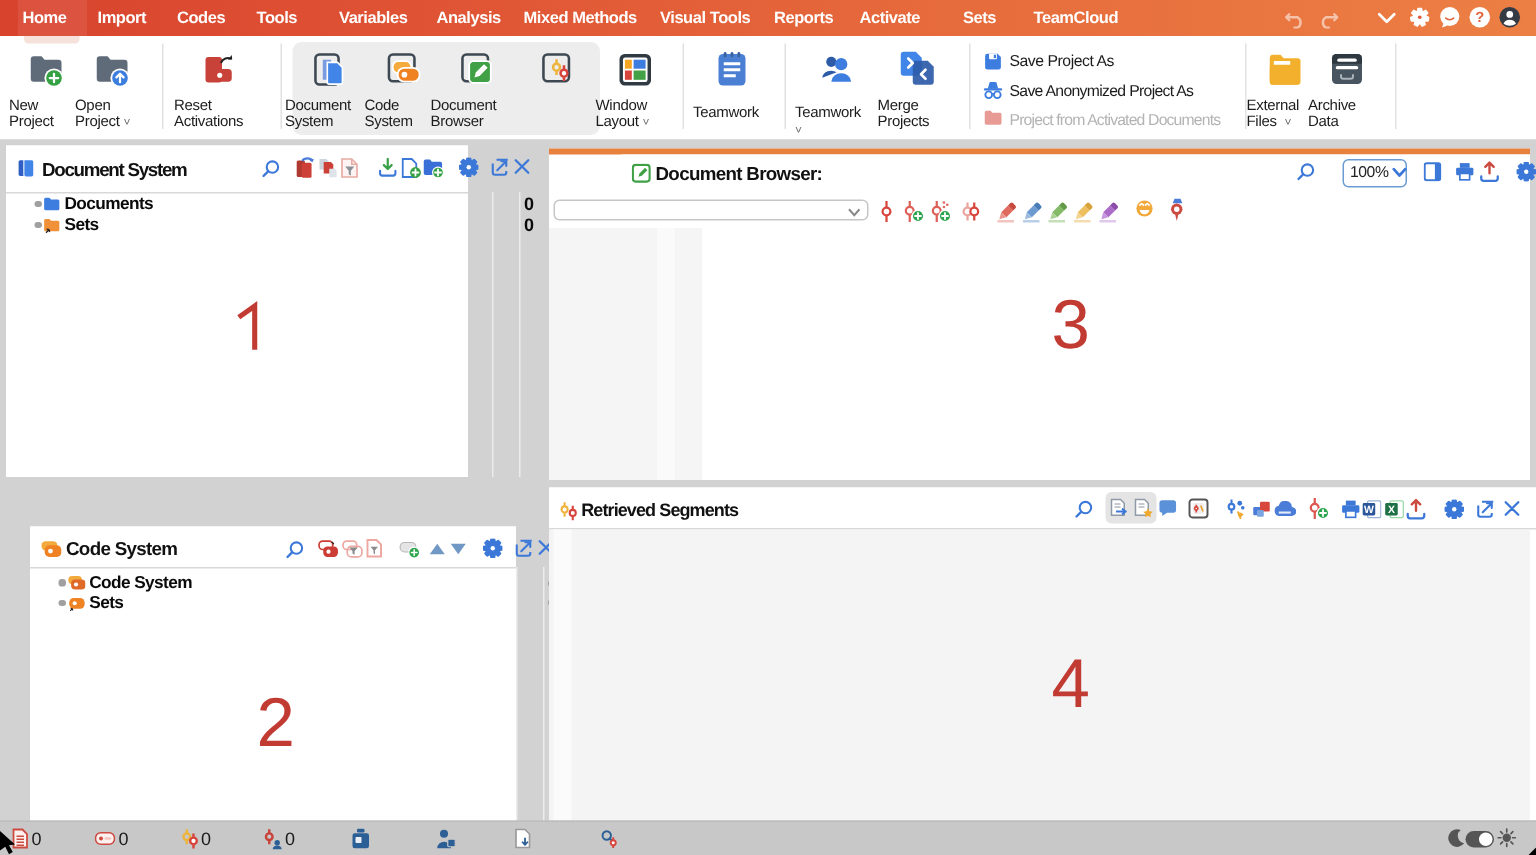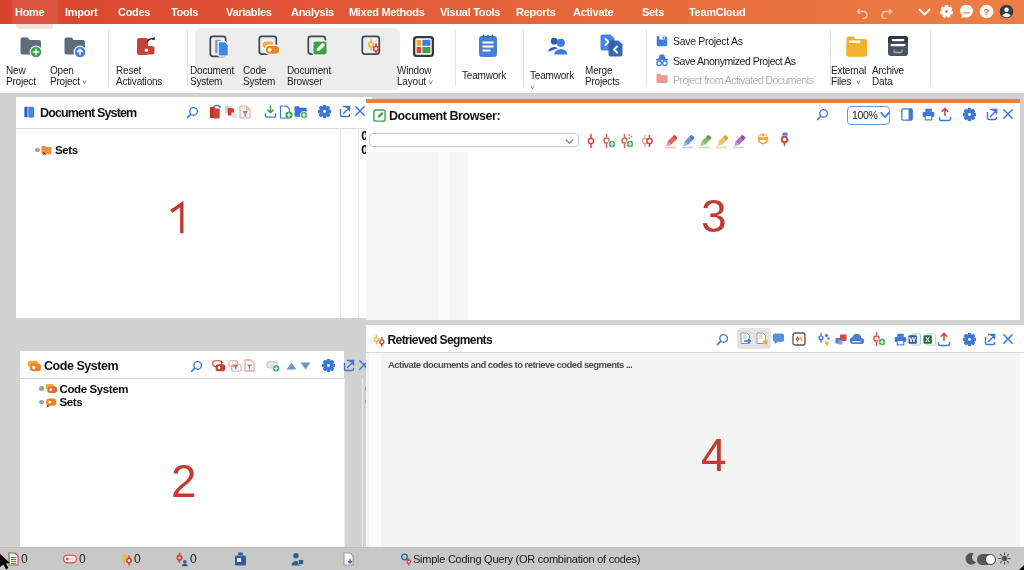--- a/index.html
+++ b/index.html
@@ -220,21 +220,21 @@
       <path d="M1 4 a3 3 0 0 1 3-3 h14 a3 3 0 0 1 3 3 v14 a3 3 0 0 1 -3 3 h-14 a3 3 0 0 1 -3-3 z" fill="#48545f"></path>
       <path d="M1 4 a3 3 0 0 1 3-3 h14 a3 3 0 0 1 3 3 v3.5 h-20 z" fill="#2e3840"></path>
       <rect x="4.5" y="4" width="13" height="2.2" rx="1.1" fill="#fff"></rect>
       <rect x="3.5" y="9" width="15" height="2.2" rx="1.1" fill="#fff"></rect>
       <path d="M7 14.5 v1.5 a1.5 1.5 0 0 0 1.5 1.5 h5 a1.5 1.5 0 0 0 1.5 -1.5 v-1.5" fill="none" stroke="#aab3ba" stroke-width="1.3"></path>
     </svg>
 <div class="rlabel" style="left:872px;top:40.5px;width:52px;">Archive<br>Data</div>
 </div>
 <div id="main">
 
-<div class="panel" style="left:16px;top:4px;width:356px;height:221px;">
+<div class="panel" style="left:4px;top:4px;width:308px;height:221px;">
   <div class="phead">
     <svg class="abs" style="left:7px;top:8px;" width="14" height="14" viewBox="0 0 20 20">
           <path d="M2 4 a1.5 1.5 0 0 1 1.5-1.5 H8 v15 H3.5 A1.5 1.5 0 0 1 2 16 z" fill="#2f5fc4"></path>
           <path d="M7 2 h7.5 a2 2 0 0 1 2 2 l0 12.5 a2 2 0 0 1 -2 2 h-5.5 a2 2 0 0 1 -2 -2 z" fill="#4285e8" stroke="#fff" stroke-width="1"></path>
         </svg>
     <span class="ptitle" style="left:24px;top:9px;letter-spacing:-0.85px;">Document System</span>
     <svg class="abs" style="left:170px;top:9px;" width="13" height="13" viewBox="0 0 14 14">
           <circle cx="8.2" cy="5.8" r="4.1" fill="none" stroke="#3c78d8" stroke-width="1.5"></circle>
           <path d="M5.1 8.9 L1.8 12.2" stroke="#3c78d8" stroke-width="1.7" stroke-linecap="round"></path>
         </svg>
@@ -274,20 +274,23 @@
           <circle cx="8" cy="8" r="1.8" fill="#fff"></circle>
         </svg>
     <svg class="abs" style="left:323px;top:8px;" width="13" height="13" viewBox="0 0 13 13">
           <path d="M1.5 4 v6 a1.5 1.5 0 0 0 1.5 1.5 h6 a1.5 1.5 0 0 0 1.5-1.5 v-1 M4 1.5 h7.5 v0" fill="none" stroke="#3c78d8" stroke-width="1.4"></path>
           <path d="M4.5 8.5 L10.5 2.5 M10.5 2.5 h-3.2 M10.5 2.5 v3.2" fill="none" stroke="#3c78d8" stroke-width="1.4" stroke-linecap="round"></path>
         </svg>
     <svg class="abs" style="left:338px;top:8px;" width="12" height="12" viewBox="0 0 12 12">
           <path d="M1.8 1.8 L10.2 10.2 M10.2 1.8 L1.8 10.2" stroke="#3c78d8" stroke-width="1.5" stroke-linecap="round"></path>
         </svg>
   </div>
+  <div class="treerow" style="left:19px;top:32px;width:300px;"><span class="dot"></span><svg width="11" height="10" viewBox="0 0 13 11" style="margin-right:3.5px;flex:none;">
+          <path d="M0.5 1.8 a1.2 1.2 0 0 1 1.2-1.2 h3 l1.2 1.4 h5.4 a1.2 1.2 0 0 1 1.2 1.2 v6 a1.2 1.2 0 0 1 -1.2 1.2 h-9.6 a1.2 1.2 0 0 1 -1.2-1.2 z" fill="#3d7de0"></path>
+        </svg>Documents</div>
   <div class="treerow" style="left:19px;top:46px;width:300px;"><span class="dot"></span><svg width="11" height="11" viewBox="0 0 13 12" style="margin-right:3.5px;flex:none;">
           <path d="M0.5 1.8 a1.2 1.2 0 0 1 1.2-1.2 h3 l1.2 1.4 h5.4 a1.2 1.2 0 0 1 1.2 1.2 v6 a1.2 1.2 0 0 1 -1.2 1.2 h-9.6 a1.2 1.2 0 0 1 -1.2-1.2 z" fill="#f0913a"></path>
           <path d="M2 11.5 l2.5-2.5 m0 0 l-2 -0.4 m2 0.4 l0.3 2" stroke="#222" stroke-width="1"></path>
         </svg>Sets</div>
   <div class="cnt" style="left:332px;top:32px;">0</div>
   <div class="cnt" style="left:332px;top:46px;">0</div>
   <div class="vline" style="left:324px;top:31px;height:190px;"></div>
   <div class="vline" style="left:342px;top:31px;height:190px;"></div>
   <svg class="abs" style="left:148px;top:102.5px;" width="26" height="40" viewBox="0 0 26 40">
         <path d="M7.2 11.5 L17.8 4 L17.8 33.2" fill="none" stroke="#c23b33" stroke-width="3.4"></path>
@@ -357,21 +360,21 @@
         </svg>Sets</div>
   <div class="cnt" style="left:332px;top:31px;">0</div>
   <div class="cnt" style="left:332px;top:44.5px;">0</div>
   <div class="vline" style="left:324px;top:27px;height:195px;"></div>
   <div class="vline" style="left:342px;top:27px;height:195px;"></div>
   <div class="bignum" style="left:151px;top:103px;">2</div>
 </div>
 
 <div class="panel" style="left:366px;top:5.5px;width:654px;height:221px;">
   <div style="position:absolute;left:0;top:0;width:654px;height:4.5px;background:#e8813e;"></div>
-  <div class="phead" style="top:4.5px;height:24.5px;">
+  <div class="phead" style="top:4.5px;height:24.5px;margin-left:48px;">
     <svg class="abs" style="left:7px;top:6px;" width="13" height="13" viewBox="0 0 14 14">
           <rect x="1" y="1" width="12" height="12" rx="2" fill="none" stroke="#3fa045" stroke-width="1.5"></rect>
           <path d="M5 9.5 l0.7 -2.4 4 -4 1.7 1.7 -4 4 z" fill="#3fa045"></path>
         </svg>
     <span class="ptitle" style="left:23px;top:6px;">Document Browser:</span>
     <svg class="abs" style="left:450px;top:5px;" width="13" height="13" viewBox="0 0 14 14">
           <circle cx="8.2" cy="5.8" r="4.1" fill="none" stroke="#3c78d8" stroke-width="1.5"></circle>
           <path d="M5.1 8.9 L1.8 12.2" stroke="#3c78d8" stroke-width="1.7" stroke-linecap="round"></path>
         </svg>
     <div style="position:absolute;left:481px;top:3px;width:41px;height:17px;border:1.3px solid #6b9bd2;border-radius:4px;background:#fff;"></div>
@@ -594,21 +597,20 @@
     <svg class="abs" style="left:618px;top:8px;" width="13" height="13" viewBox="0 0 13 13">
           <path d="M1.5 4 v6 a1.5 1.5 0 0 0 1.5 1.5 h6 a1.5 1.5 0 0 0 1.5-1.5 v-1 M4 1.5 h7.5 v0" fill="none" stroke="#3c78d8" stroke-width="1.4"></path>
           <path d="M4.5 8.5 L10.5 2.5 M10.5 2.5 h-3.2 M10.5 2.5 v3.2" fill="none" stroke="#3c78d8" stroke-width="1.4" stroke-linecap="round"></path>
         </svg>
     <svg class="abs" style="left:636px;top:8px;" width="12" height="12" viewBox="0 0 12 12">
           <path d="M1.8 1.8 L10.2 10.2 M10.2 1.8 L1.8 10.2" stroke="#3c78d8" stroke-width="1.5" stroke-linecap="round"></path>
         </svg>
   </div>
   <div style="position:absolute;left:0;top:28px;width:654px;height:193.5px;background:#f4f4f4;">
     <div style="position:absolute;left:3px;top:0;width:12px;height:193.5px;background:#fbfbfb;"></div>
-    <div style="position:absolute;left:22px;top:5.5px;font-size:9.5px;font-weight:bold;color:#4d4d4d;letter-spacing:-0.55px;">Activate documents and codes to retrieve coded segments ...</div>
   </div>
   <div class="bignum" style="left:335px;top:103px;">4</div>
 </div>
 </div>
 <div id="statusbar">
 <svg class="abs" style="left:8px;top:4px;" width="11" height="14" viewBox="0 0 11 14">
       <path d="M1 1 h6 l3 3 v9 h-9 z" fill="#fdf1f0" stroke="#cc4b41" stroke-width="1.2"></path>
       <g stroke="#cc4b41" stroke-width="1">
         <path d="M3 5.5 h5 M3 7.5 h5 M3 9.5 h5 M3 11.5 h5"></path>
       </g>
@@ -655,21 +657,20 @@
       <path d="M7 7 v4 M5.4 9.5 L7 11.2 L8.6 9.5" fill="none" stroke="#2c5f96" stroke-width="1.2" stroke-linecap="round" stroke-linejoin="round"></path>
     </svg>
 <svg class="abs" style="left:400px;top:5px;" width="12" height="13" viewBox="0 0 12 13">
       <circle cx="4.5" cy="4" r="2.8" fill="none" stroke="#2c5f96" stroke-width="1.3"></circle>
       <path d="M6.5 6 L9 8.5" stroke="#2c5f96" stroke-width="1.3" stroke-linecap="round"></path>
       <g stroke="#d8453c" stroke-width="1.3" fill="none">
         <path d="M8.8 5.2 v2 M8.8 10.4 v2"></path>
         <circle cx="8.8" cy="8.8" r="1.7" fill="#fff"></circle>
       </g>
     </svg>
-<div class="stxt" style="left:413px;top:5px;font-size:11px;letter-spacing:-0.25px;">Simple Coding Query (OR combination of codes)</div>
 <svg class="abs" style="left:964px;top:4px;" width="13" height="13" viewBox="0 0 14 14">
       <path d="M10.5 1.5 a6.3 6.3 0 1 0 2.5 9.5 a5.4 5.4 0 0 1 -2.5 -9.5z" fill="#555"></path>
     </svg>
 <div style="position:absolute;left:977px;top:5.5px;width:19px;height:11px;border-radius:5.5px;background:#555;"></div>
 <div style="position:absolute;left:986px;top:6.5px;width:9px;height:9px;border-radius:50%;background:#fff;"></div>
 <svg class="abs" style="left:998px;top:4px;" width="13" height="13" viewBox="0 0 14 14">
       <circle cx="7" cy="7" r="3" fill="#555"></circle>
       <g stroke="#555" stroke-width="1.2" stroke-linecap="round">
         <path d="M7 0.8 v2 M7 11.2 v2 M0.8 7 h2 M11.2 7 h2 M2.6 2.6 l1.4 1.4 M10 10 l1.4 1.4 M11.4 2.6 L10 4 M4 10 l-1.4 1.4"></path>
       </g>

